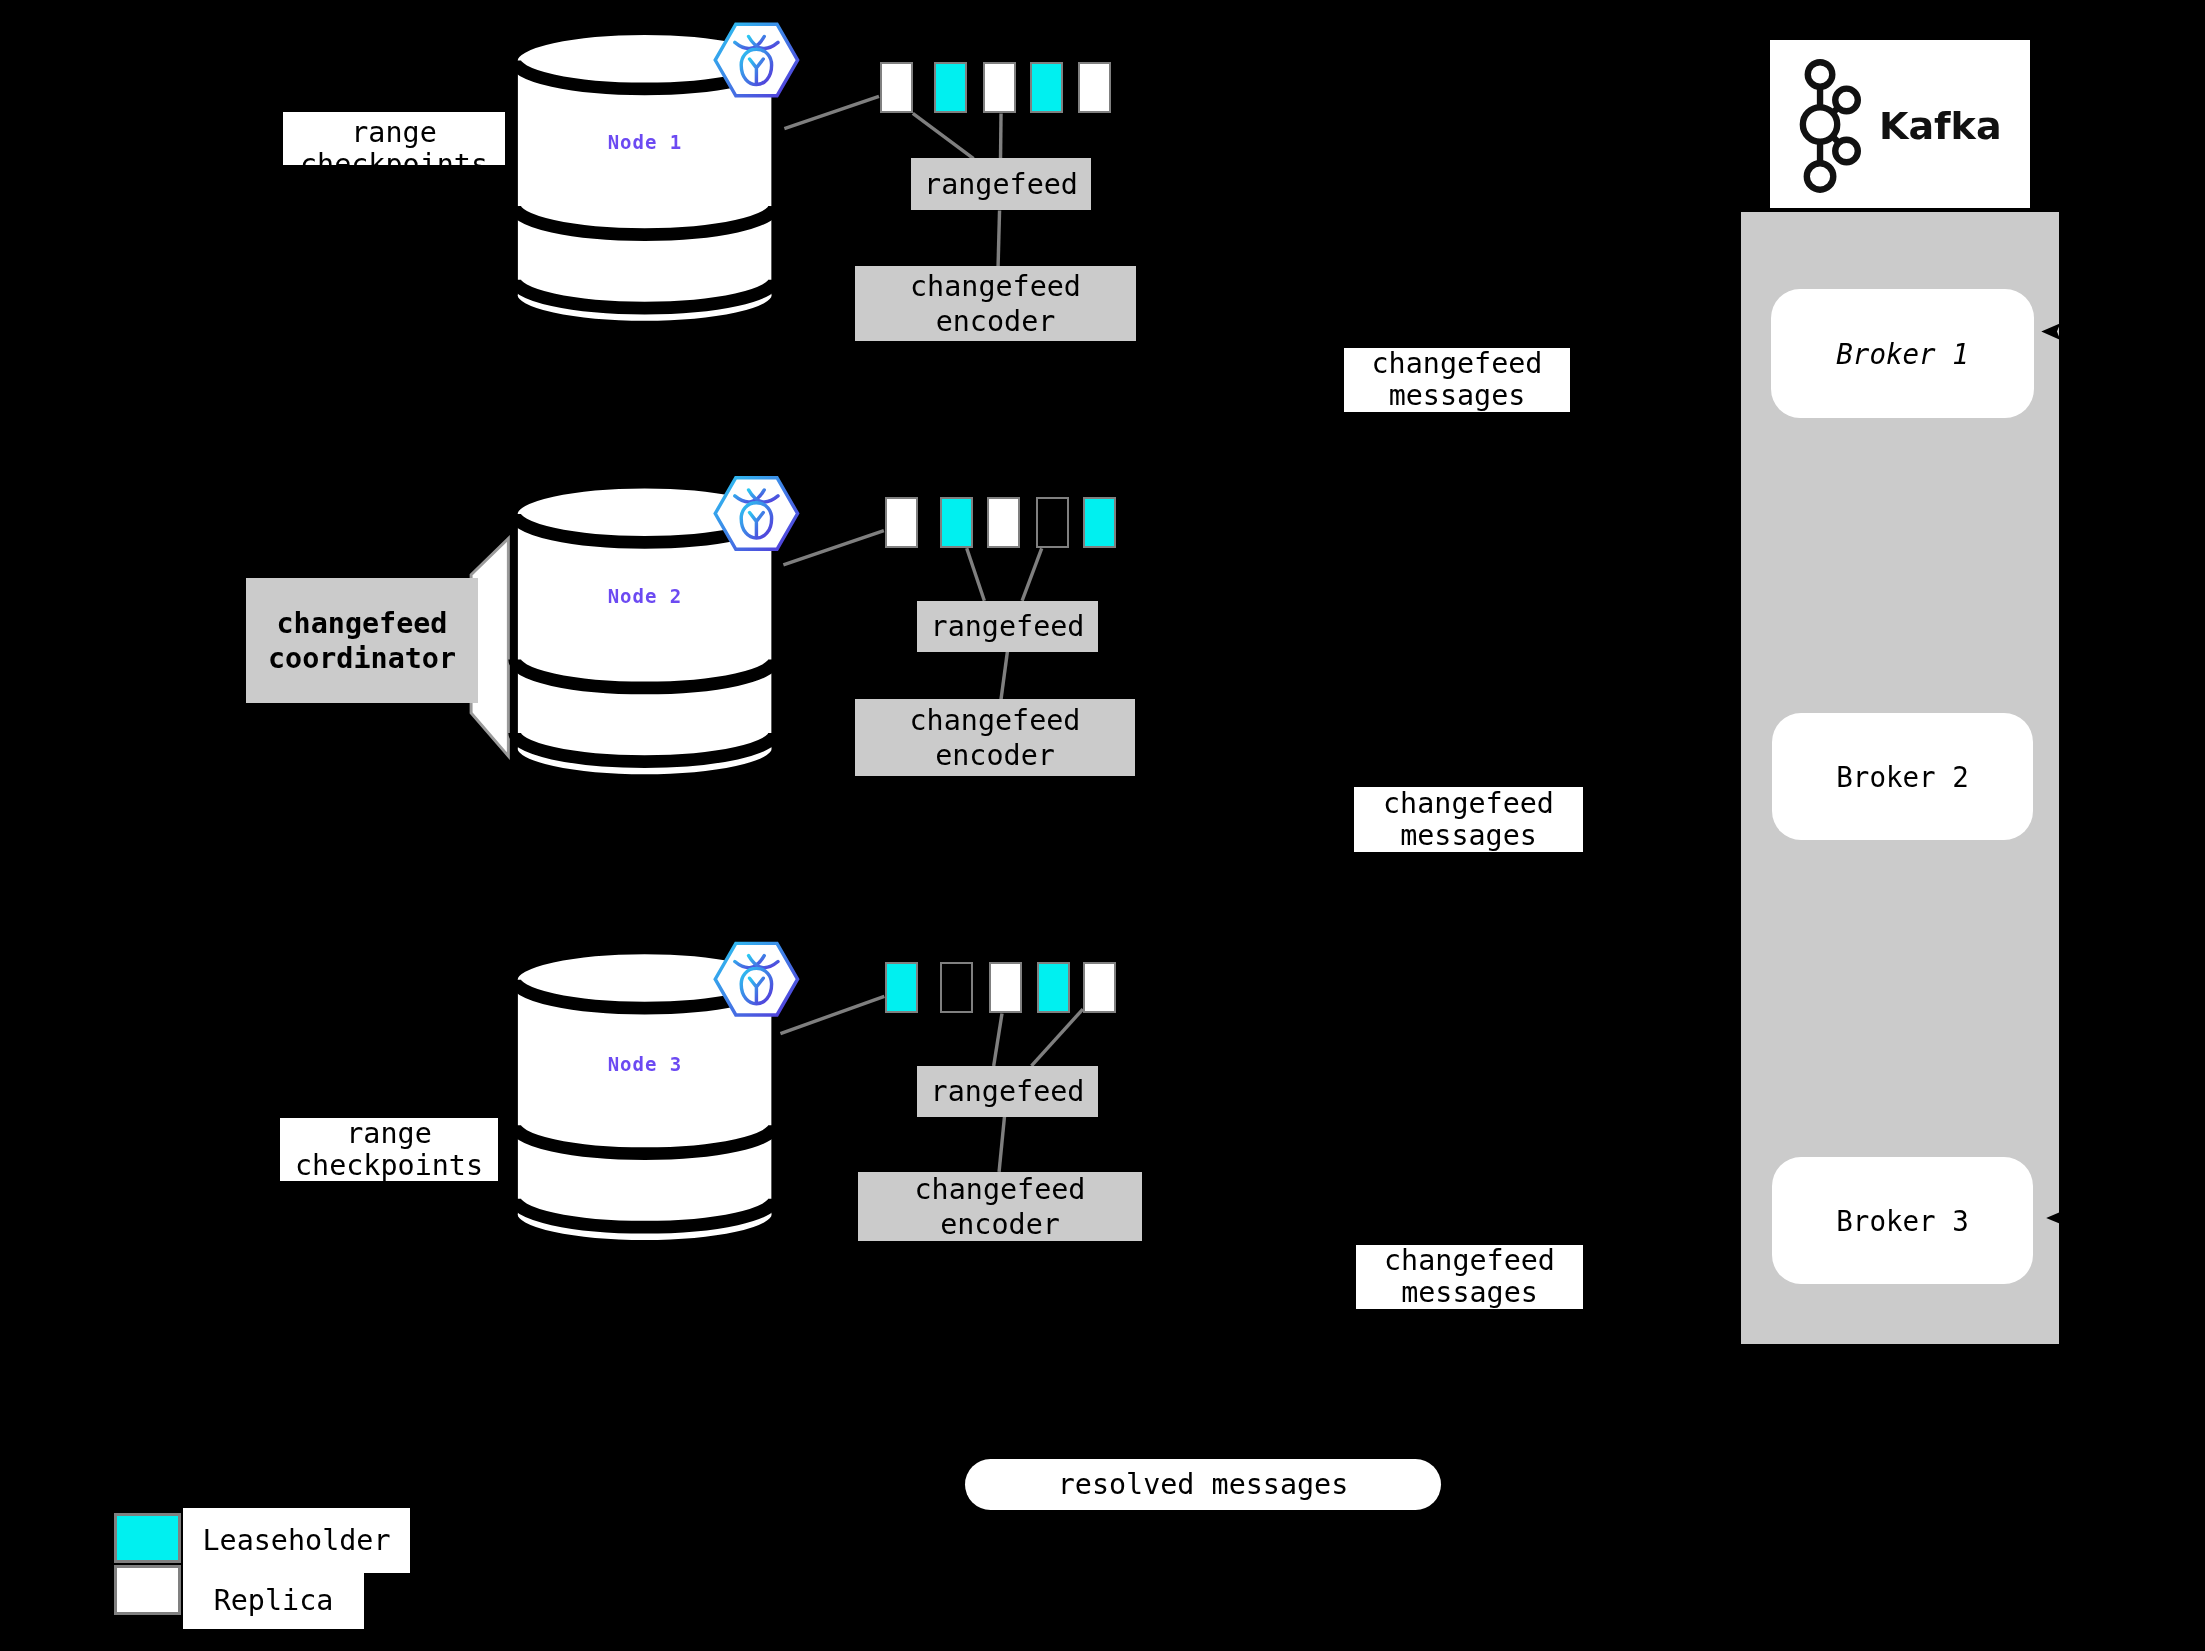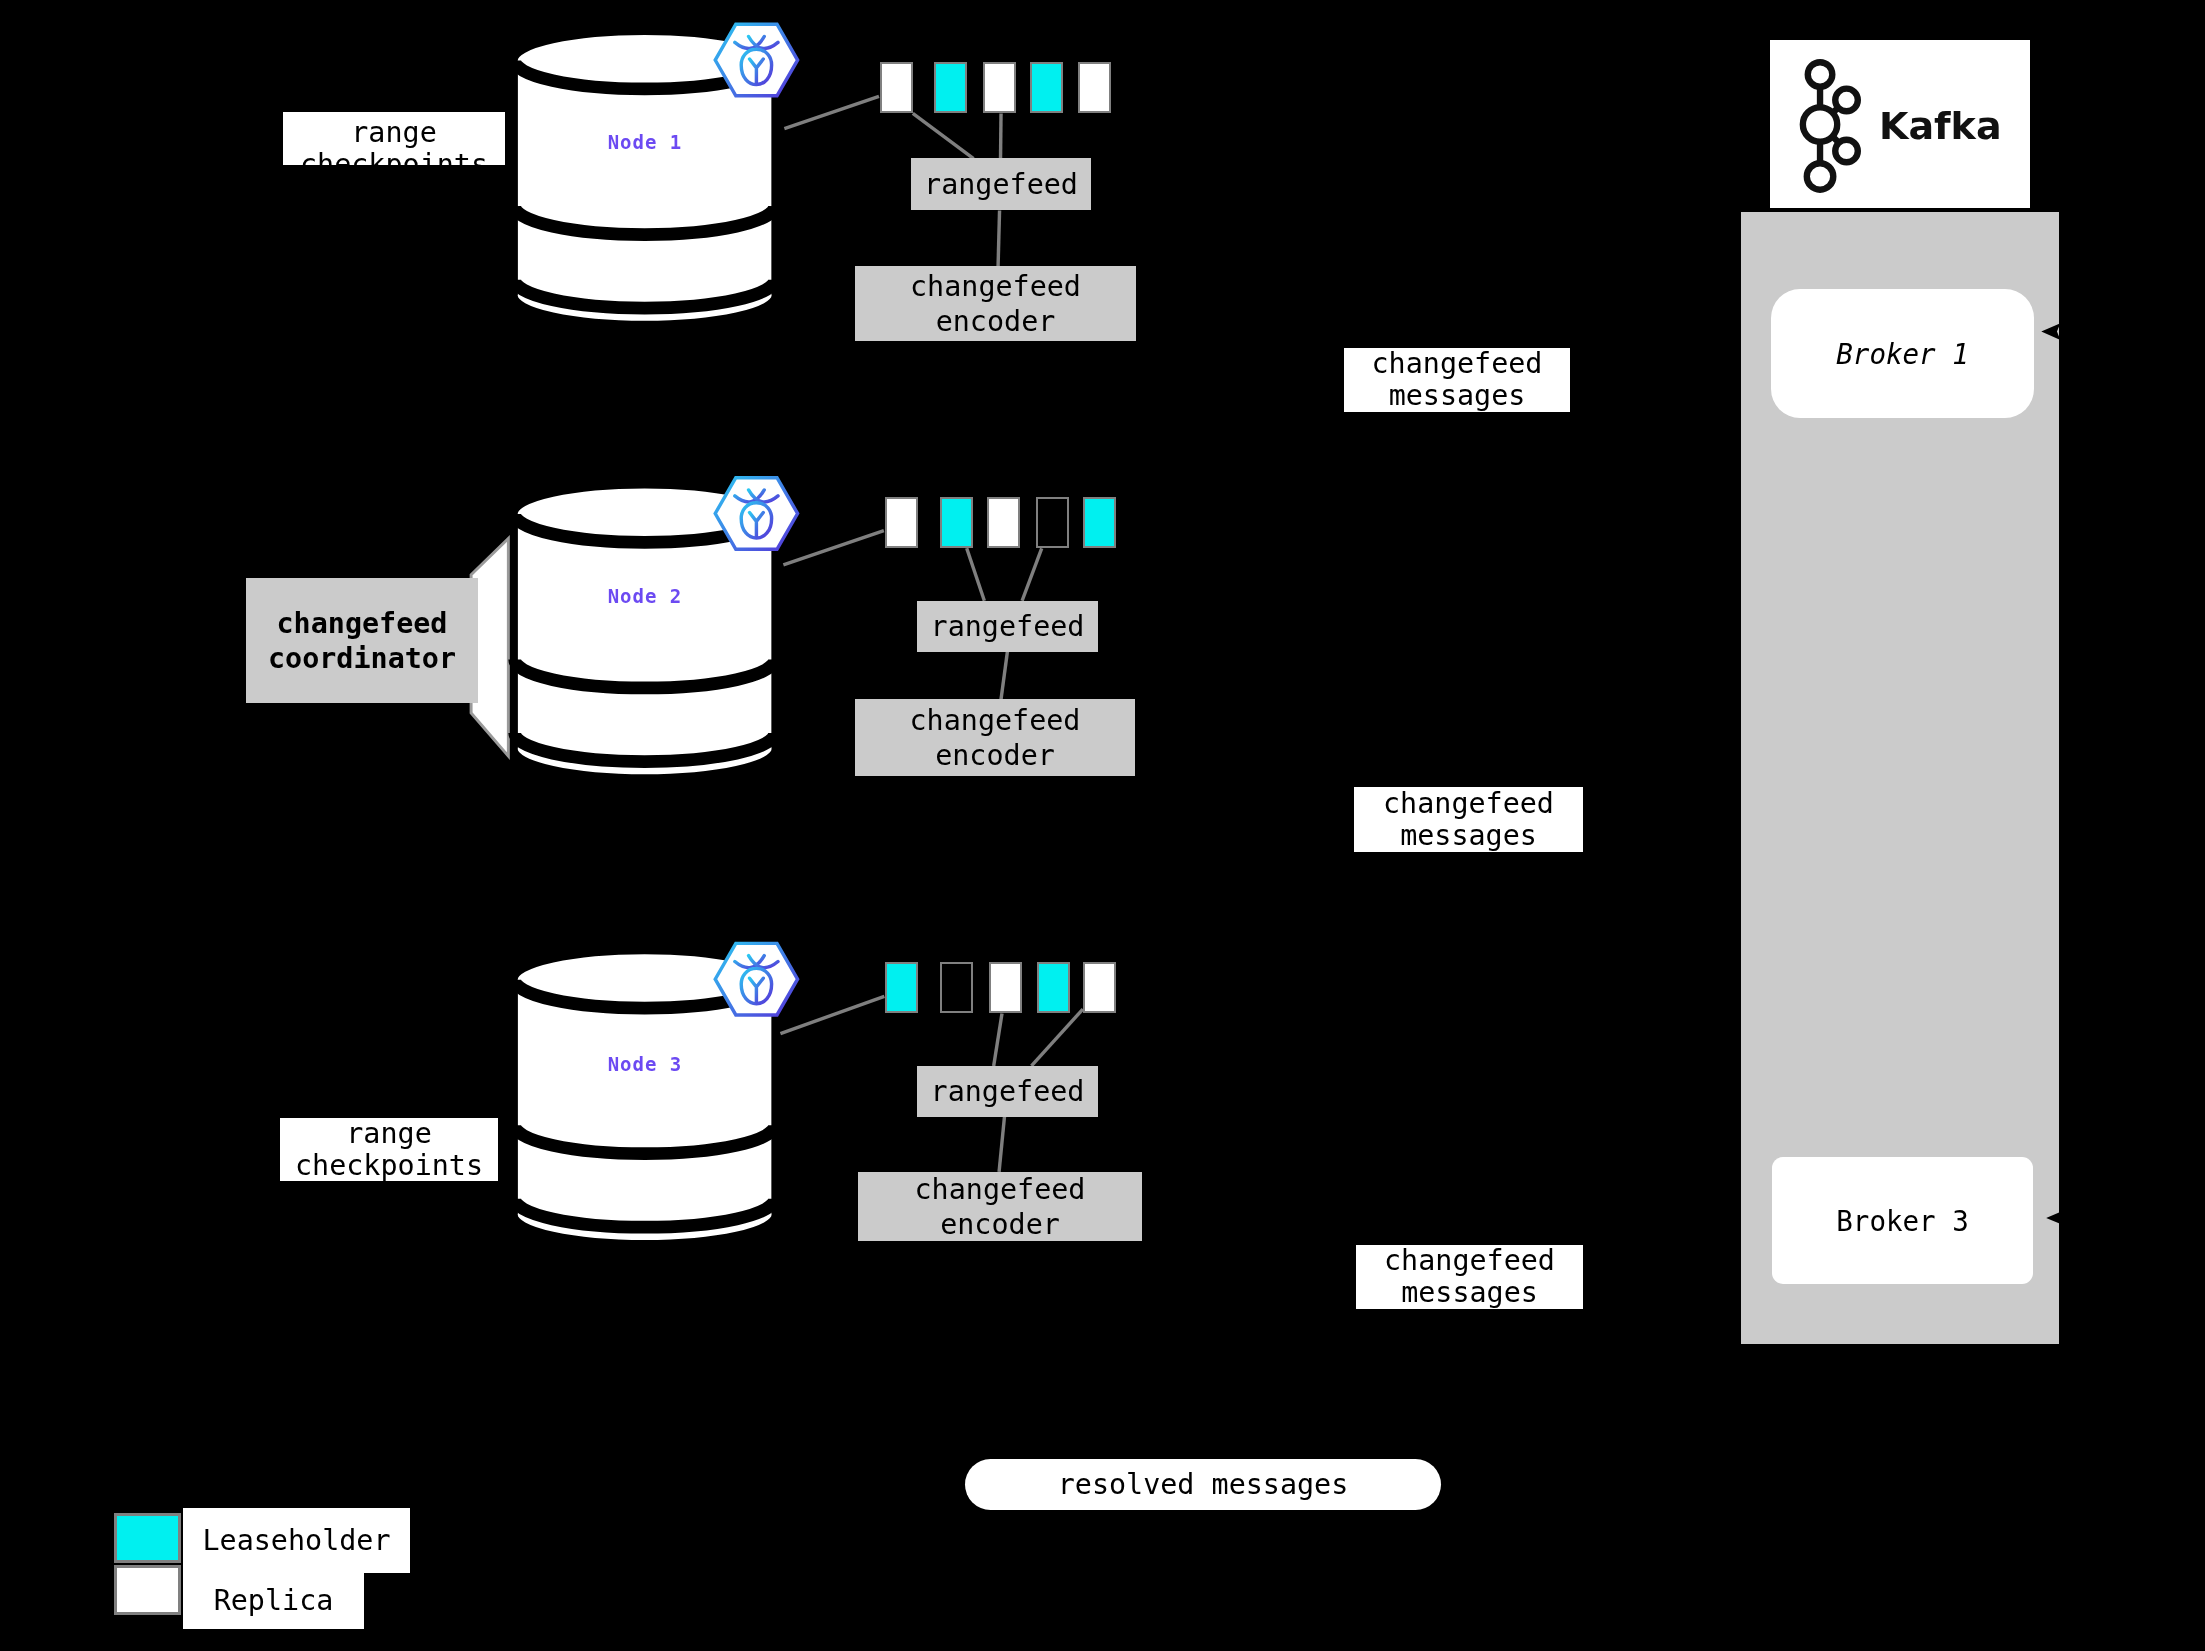--- a/index.html
+++ b/index.html
@@ -168,21 +168,24 @@
           <circle cx="54" cy="-50" r="23"></circle>
           <circle cx="54" cy="54" r="23"></circle>
         </g>
       </svg>
     </div>
     <div class="kafka-word">Kafka</div>
 
     <div class="broker" style="left:1771px;top:289px;width:263px;height:129px;font-style:italic;">
       <span>Broker 1</span>
     </div>
-    <div class="broker" style="left:1772px;top:1157px;width:261px;height:127px;border-radius:11px;">
+    <div class="broker" style="left:1772px;top:713px;width:261px;height:127px;">
+      <span>Broker 2</span>
+    </div>
+    <div class="broker" style="left:1772px;top:1157px;width:261px;height:127px;">
       <span>Broker 3</span>
     </div>
 
     <div class="wbox clip" style="left:283px;top:112px;width:222px;height:53px;">range checkpoints</div>
     <div class="node-label" style="top:131px;">Node 1</div>
     <div class="range" style="left:880px;top:62px;" data-kind="replica"></div>
     <div class="range" style="left:934px;top:62px;" data-kind="leaseholder"></div>
     <div class="range" style="left:983px;top:62px;" data-kind="replica"></div>
     <div class="range" style="left:1030px;top:62px;" data-kind="leaseholder"></div>
     <div class="range" style="left:1078px;top:62px;" data-kind="replica"></div>

